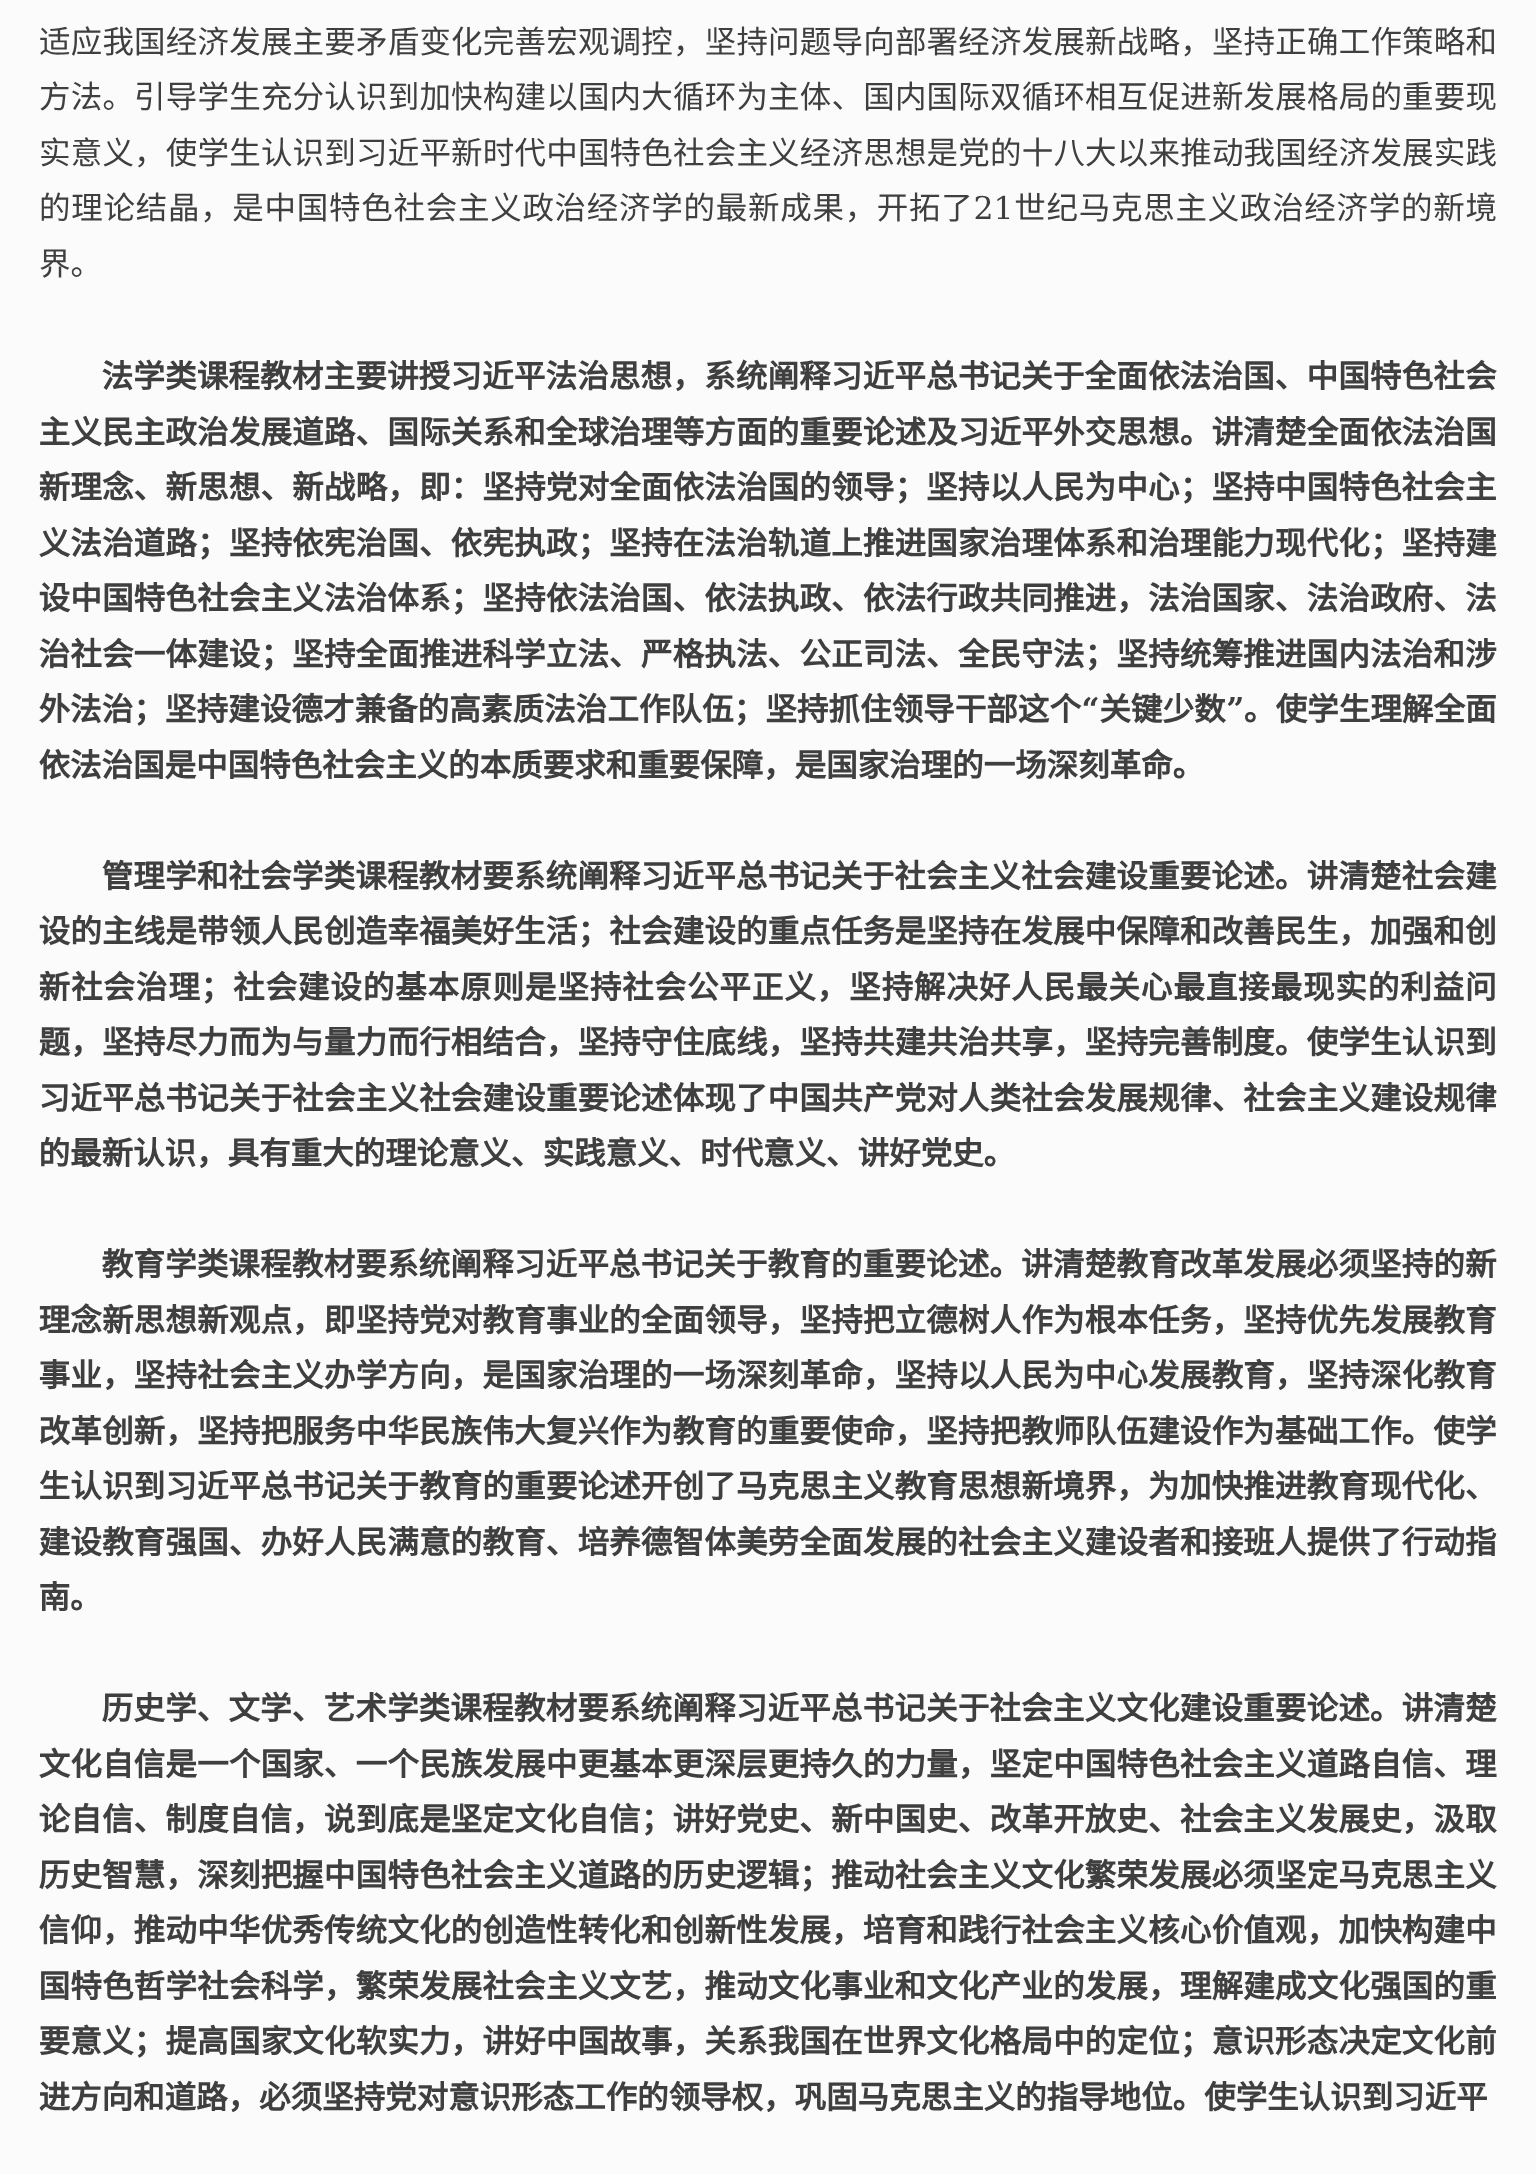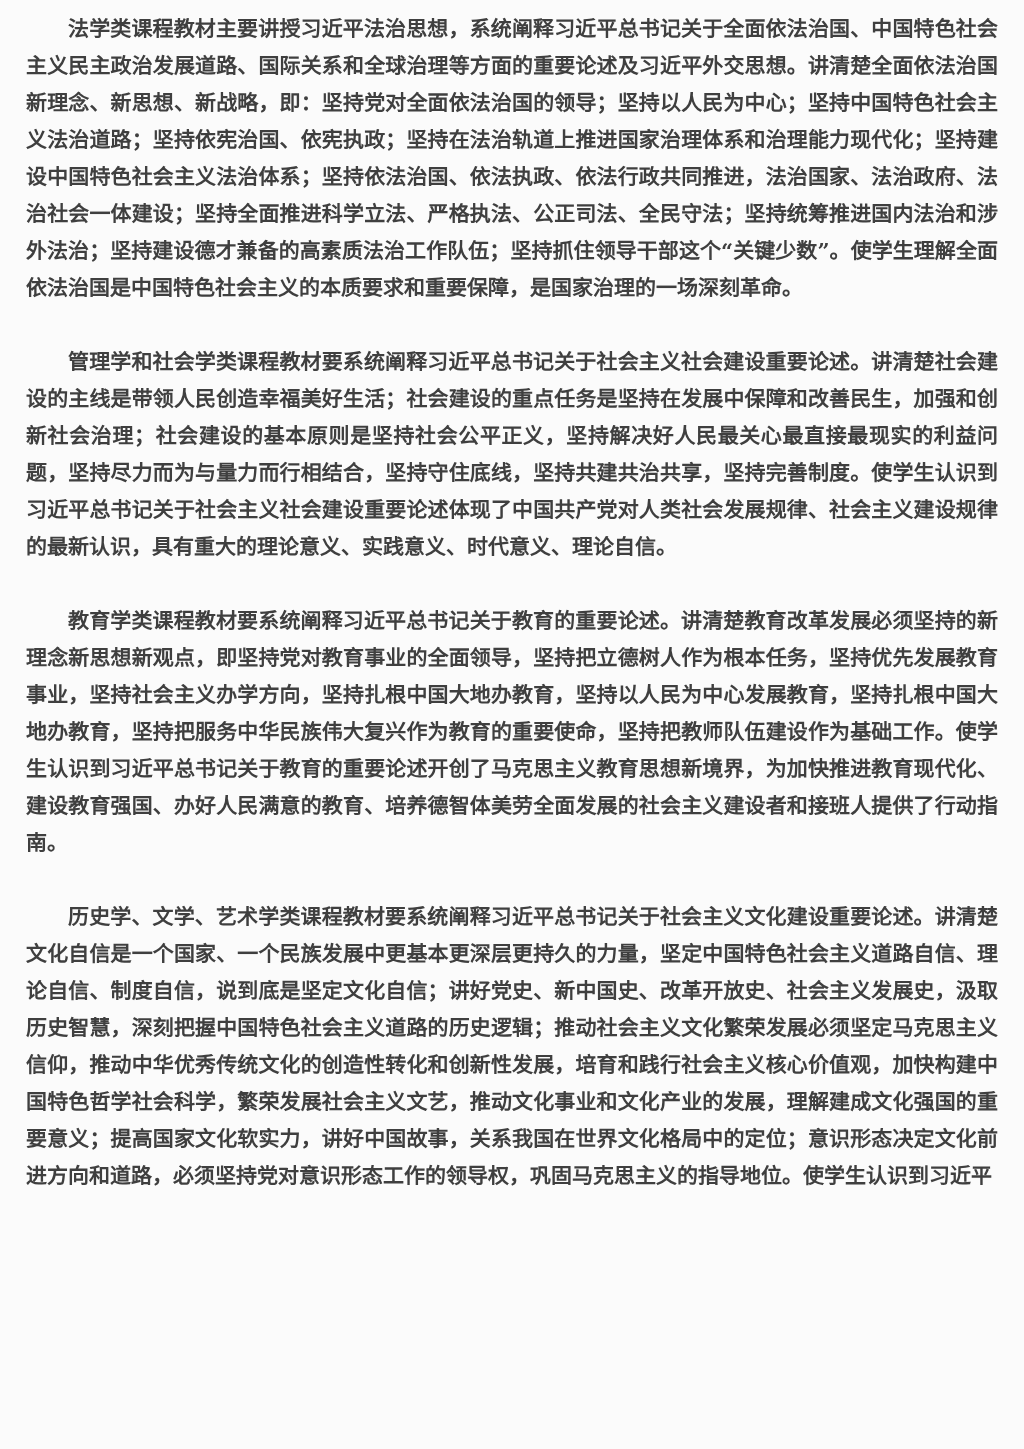--- a/index.html
+++ b/index.html
@@ -34,17 +34,18 @@
       font-weight: bold;
     }
     .para:last-child {
       margin-bottom: 0;
     }
   </style>
 </head>
 <body>
 
 <div class="page">
+  <p class="para">适应我国经济发展主要矛盾变化完善宏观调控，坚持问题导向部署经济发展新战略，坚持正确工作策略和方法。引导学生充分认识到加快构建以国内大循环为主体、国内国际双循环相互促进新发展格局的重要现实意义，使学生认识到习近平新时代中国特色社会主义经济思想是党的十八大以来推动我国经济发展实践的理论结晶，是中国特色社会主义政治经济学的最新成果，开拓了21世纪马克思主义政治经济学的新境界。</p>
   <p class="para indent">法学类课程教材主要讲授习近平法治思想，系统阐释习近平总书记关于全面依法治国、中国特色社会主义民主政治发展道路、国际关系和全球治理等方面的重要论述及习近平外交思想。讲清楚全面依法治国新理念、新思想、新战略，即：坚持党对全面依法治国的领导；坚持以人民为中心；坚持中国特色社会主义法治道路；坚持依宪治国、依宪执政；坚持在法治轨道上推进国家治理体系和治理能力现代化；坚持建设中国特色社会主义法治体系；坚持依法治国、依法执政、依法行政共同推进，法治国家、法治政府、法治社会一体建设；坚持全面推进科学立法、严格执法、公正司法、全民守法；坚持统筹推进国内法治和涉外法治；坚持建设德才兼备的高素质法治工作队伍；坚持抓住领导干部这个“关键少数”。使学生理解全面依法治国是中国特色社会主义的本质要求和重要保障，是国家治理的一场深刻革命。</p>
-  <p class="para indent">管理学和社会学类课程教材要系统阐释习近平总书记关于社会主义社会建设重要论述。讲清楚社会建设的主线是带领人民创造幸福美好生活；社会建设的重点任务是坚持在发展中保障和改善民生，加强和创新社会治理；社会建设的基本原则是坚持社会公平正义，坚持解决好人民最关心最直接最现实的利益问题，坚持尽力而为与量力而行相结合，坚持守住底线，坚持共建共治共享，坚持完善制度。使学生认识到习近平总书记关于社会主义社会建设重要论述体现了中国共产党对人类社会发展规律、社会主义建设规律的最新认识，具有重大的理论意义、实践意义、时代意义、理论自信。</p>
-  <p class="para indent">教育学类课程教材要系统阐释习近平总书记关于教育的重要论述。讲清楚教育改革发展必须坚持的新理念新思想新观点，即坚持党对教育事业的全面领导，坚持把立德树人作为根本任务，坚持优先发展教育事业，坚持社会主义办学方向，坚持扎根中国大地办教育，坚持以人民为中心发展教育，坚持扎根中国大地办教育，坚持把服务中华民族伟大复兴作为教育的重要使命，坚持把教师队伍建设作为基础工作。使学生认识到习近平总书记关于教育的重要论述开创了马克思主义教育思想新境界，为加快推进教育现代化、建设教育强国、办好人民满意的教育、培养德智体美劳全面发展的社会主义建设者和接班人提供了行动指南。</p>
+  <p class="para indent">管理学和社会学类课程教材要系统阐释习近平总书记关于社会主义社会建设重要论述。讲清楚社会建设的主线是带领人民创造幸福美好生活；社会建设的重点任务是坚持在发展中保障和改善民生，加强和创新社会治理；社会建设的基本原则是坚持社会公平正义，坚持解决好人民最关心最直接最现实的利益问题，坚持尽力而为与量力而行相结合，坚持守住底线，坚持共建共治共享，坚持完善制度。使学生认识到习近平总书记关于社会主义社会建设重要论述体现了中国共产党对人类社会发展规律、社会主义建设规律的最新认识，具有重大的理论意义、实践意义、时代意义、讲好党史。</p>
+  <p class="para indent">教育学类课程教材要系统阐释习近平总书记关于教育的重要论述。讲清楚教育改革发展必须坚持的新理念新思想新观点，即坚持党对教育事业的全面领导，坚持把立德树人作为根本任务，坚持优先发展教育事业，坚持社会主义办学方向，是国家治理的一场深刻革命，坚持以人民为中心发展教育，坚持深化教育改革创新，坚持把服务中华民族伟大复兴作为教育的重要使命，坚持把教师队伍建设作为基础工作。使学生认识到习近平总书记关于教育的重要论述开创了马克思主义教育思想新境界，为加快推进教育现代化、建设教育强国、办好人民满意的教育、培养德智体美劳全面发展的社会主义建设者和接班人提供了行动指南。</p>
   <p class="para indent">历史学、文学、艺术学类课程教材要系统阐释习近平总书记关于社会主义文化建设重要论述。讲清楚文化自信是一个国家、一个民族发展中更基本更深层更持久的力量，坚定中国特色社会主义道路自信、理论自信、制度自信，说到底是坚定文化自信；讲好党史、新中国史、改革开放史、社会主义发展史，汲取历史智慧，深刻把握中国特色社会主义道路的历史逻辑；推动社会主义文化繁荣发展必须坚定马克思主义信仰，推动中华优秀传统文化的创造性转化和创新性发展，培育和践行社会主义核心价值观，加快构建中国特色哲学社会科学，繁荣发展社会主义文艺，推动文化事业和文化产业的发展，理解建成文化强国的重要意义；提高国家文化软实力，讲好中国故事，关系我国在世界文化格局中的定位；意识形态决定文化前进方向和道路，必须坚持党对意识形态工作的领导权，巩固马克思主义的指导地位。使学生认识到习近平</p>
 </div>
 
 </body></html>

